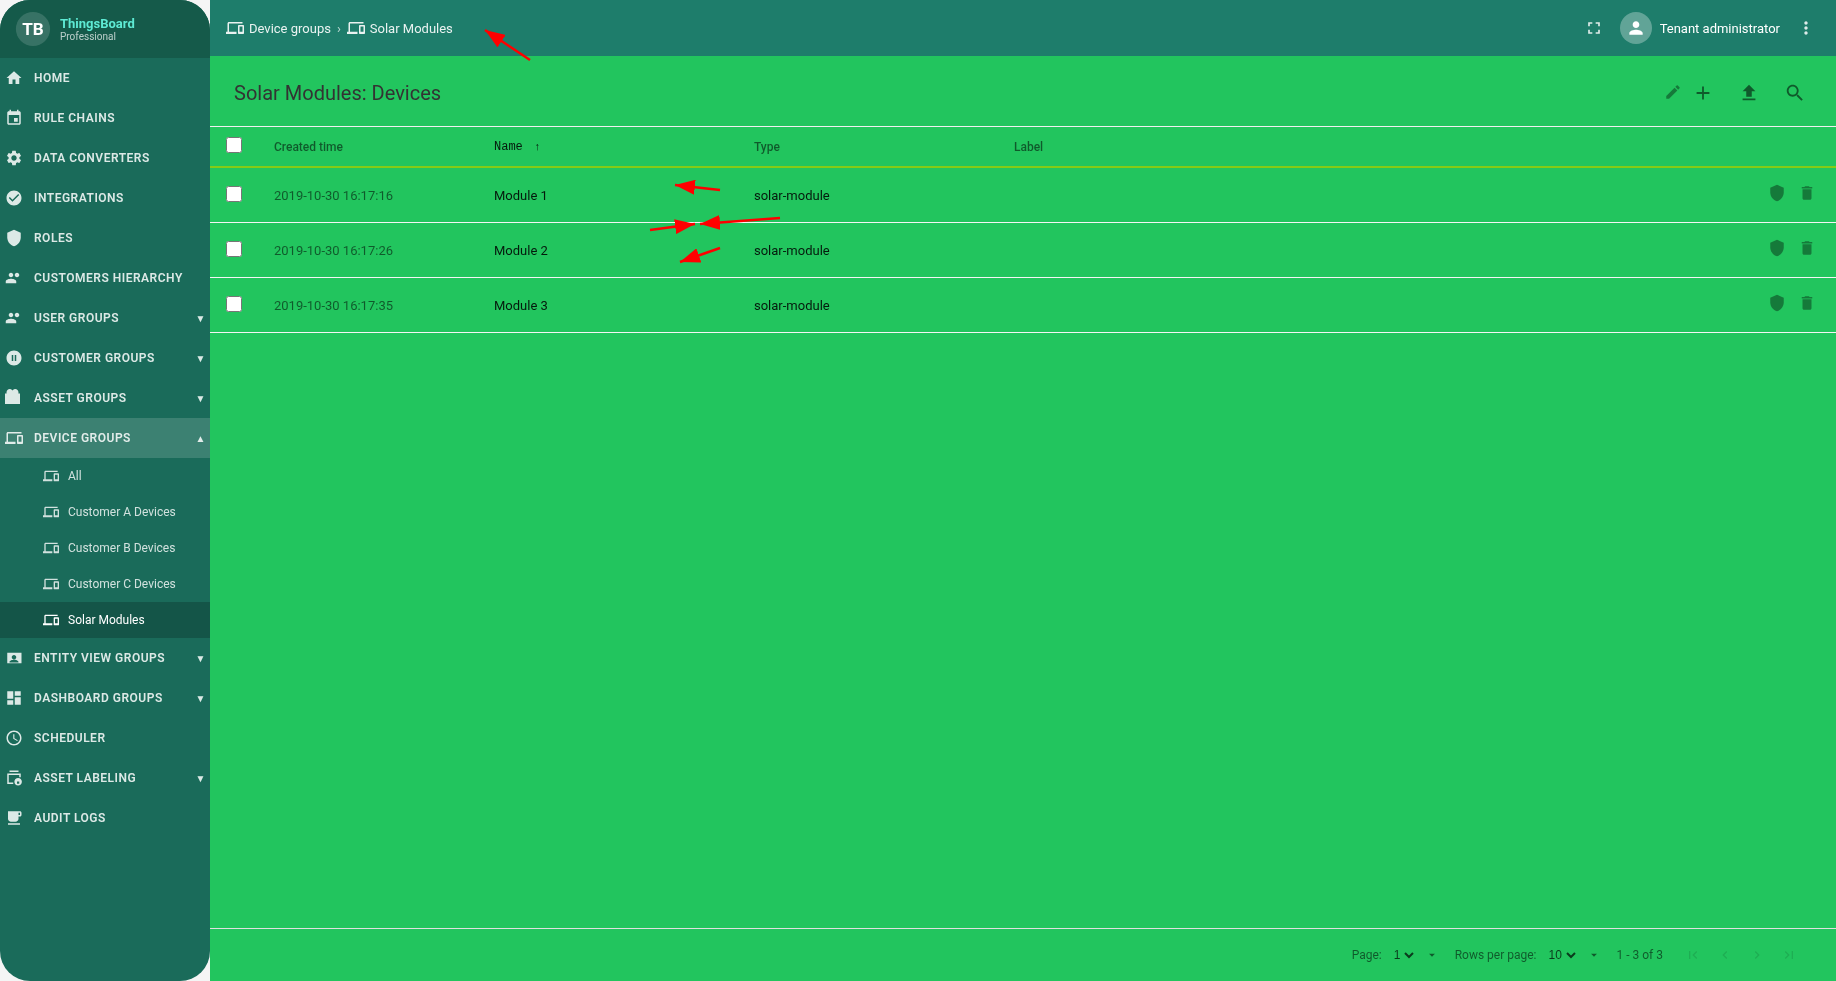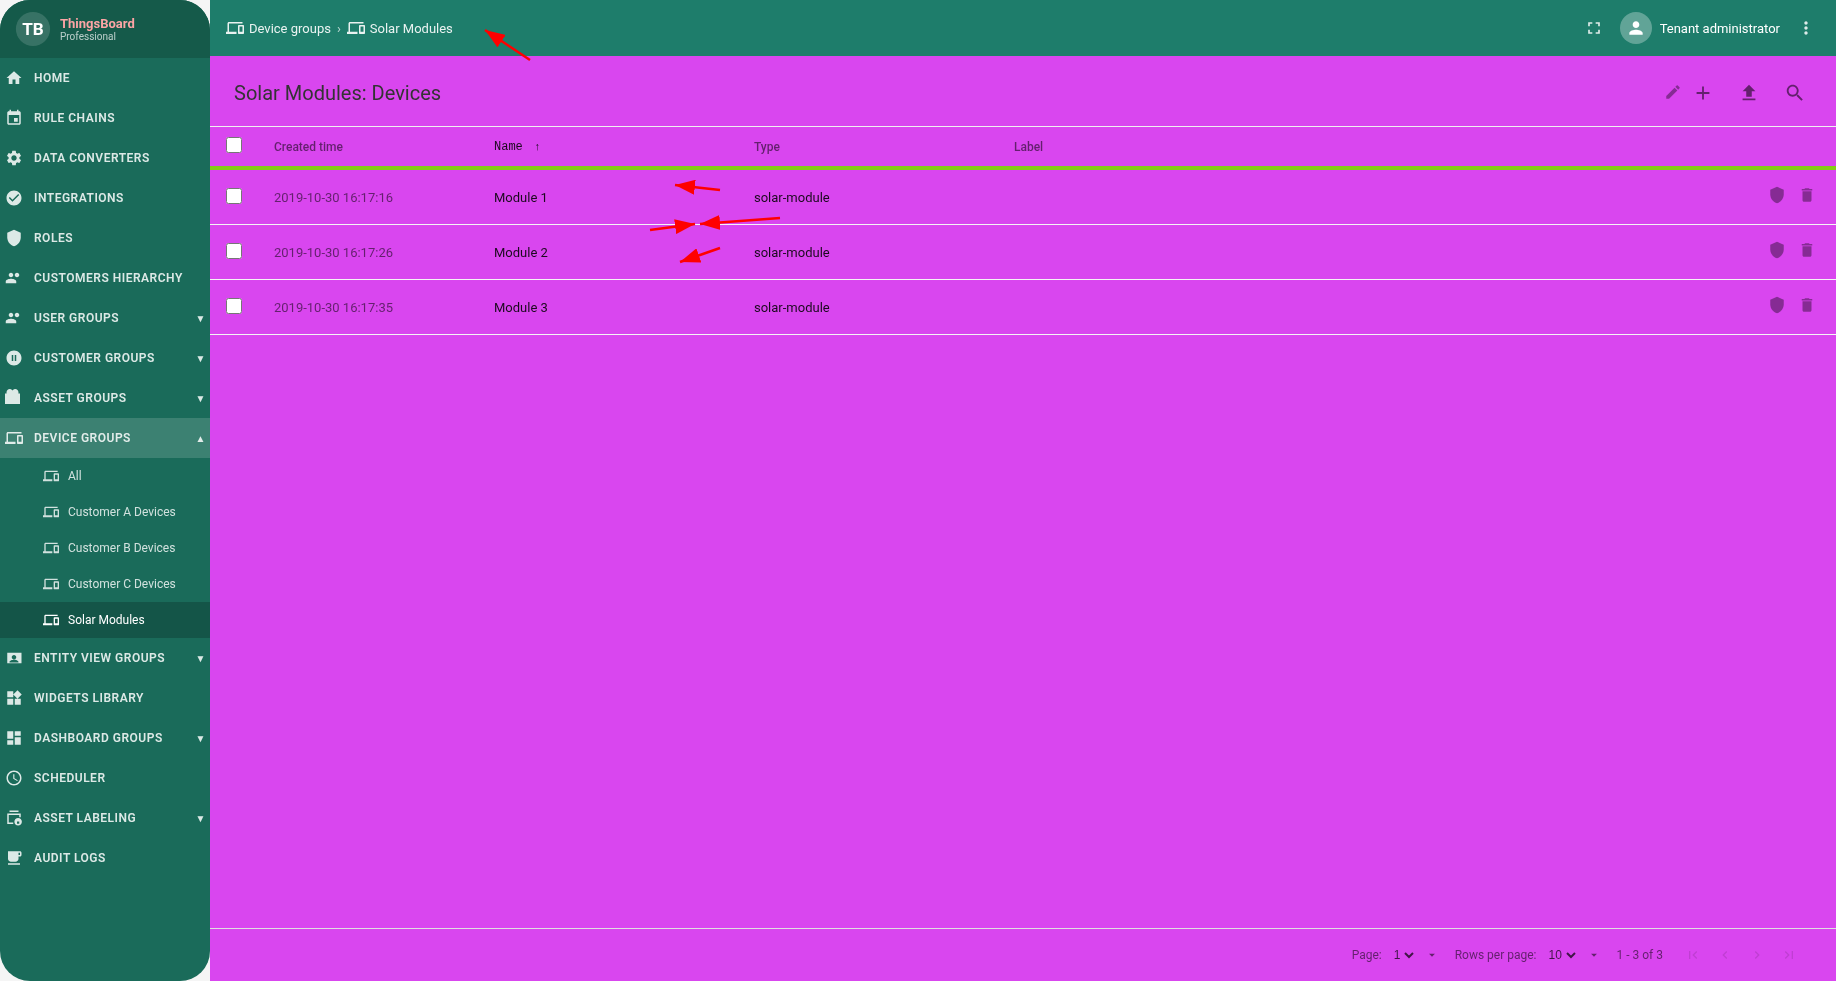--- a/index.html
+++ b/index.html
@@ -144,21 +144,21 @@
       background: rgba(255,255,255,0.3);
       display: flex;
       align-items: center;
       justify-content: center;
       font-size: 16px;
     }
 
     
     .content {
       flex: 1;
-      background: #d946ef;
+      background: #22c55e;
       overflow-y: auto;
       display: flex;
       flex-direction: column;
     }
 
     .page-header {
       display: flex;
       align-items: center;
       padding: 20px 24px 16px;
       border-bottom: 1px solid #f0f0f0;
@@ -194,21 +194,21 @@
     table {
       width: 100%;
       border-collapse: collapse;
     }
     thead th {
       padding: 10px 16px;
       text-align: left;
       font-size: 12px;
       font-weight: 500;
       color: rgba(0,0,0,0.54);
-      border-bottom: 4px solid #84cc16;
+      border-bottom: 2px solid #84cc16;
       white-space: nowrap;
     }
     thead th.sorted {
       color: rgba(0,0,0,0.87);
       font-family: Liberation Mono, monospace;
     }
     .sort-arrow {
       display: inline-block;
       margin-left: 4px;
       font-size: 11px;
@@ -308,21 +308,21 @@
 <body>
 
 <nav class="sidebar">
   <div class="sidebar-logo">
 
     <svg class="logo-icon" viewBox="0 0 40 40" fill="none">
       <circle cx="20" cy="20" r="18" fill="rgba(255,255,255,0.15)"></circle>
       <text x="20" y="26" text-anchor="middle" fill="white" font-size="18" font-weight="bold">TB</text>
     </svg>
     <div>
-      <div style="font-size:13px;font-weight:700;color:#fca5a5;">ThingsBoard</div>
+      <div style="font-size:13px;font-weight:700;color:#5eead4;">ThingsBoard</div>
       <div style="font-size:10px;color:rgba(255,255,255,0.7);">Professional</div>
     </div>
   </div>
 
   <div class="nav-item">
     <span class="nav-icon">
       <svg width="18" height="18" viewBox="0 0 24 24" fill="currentColor">
           <path d="M10 20v-6h4v6h5v-8h3L12 3 2 12h3v8z"></path>
         </svg>
     </span>
@@ -458,28 +458,20 @@
   <div class="nav-item">
     <span class="nav-icon">
       <svg width="18" height="18" viewBox="0 0 24 24" fill="currentColor">
           <path d="M3 5v14h19V5H3zm9 3c1.66 0 3 1.34 3 3s-1.34 3-3 3-3-1.34-3-3 1.34-3 3-3zm6 10H6v-.57c0-2 4-3.09 6-3.09s6 1.09 6 3.09V18z"></path>
         </svg>
     </span>
     <span>ENTITY VIEW GROUPS</span>
     <span class="chevron">▼</span>
   </div>
 
-  <div class="nav-item">
-    <span class="nav-icon">
-      <svg width="18" height="18" viewBox="0 0 24 24" fill="currentColor">
-          <path d="M13 13v8h8v-8h-8zM3 21h8v-8H3v8zM3 3v8h8V3H3zm13.66-1.31L11 7.34 16.66 13l5.66-5.66-5.66-5.65z"></path>
-        </svg>
-    </span>
-    <span>WIDGETS LIBRARY</span>
-  </div>
 
   <div class="nav-item">
     <span class="nav-icon">
       <svg width="18" height="18" viewBox="0 0 24 24" fill="currentColor">
           <path d="M3 13h8V3H3v10zm0 8h8v-6H3v6zm10 0h8V11h-8v10zm0-18v6h8V3h-8z"></path>
         </svg>
     </span>
     <span>DASHBOARD GROUPS</span>
     <span class="chevron">▼</span>
   </div>

